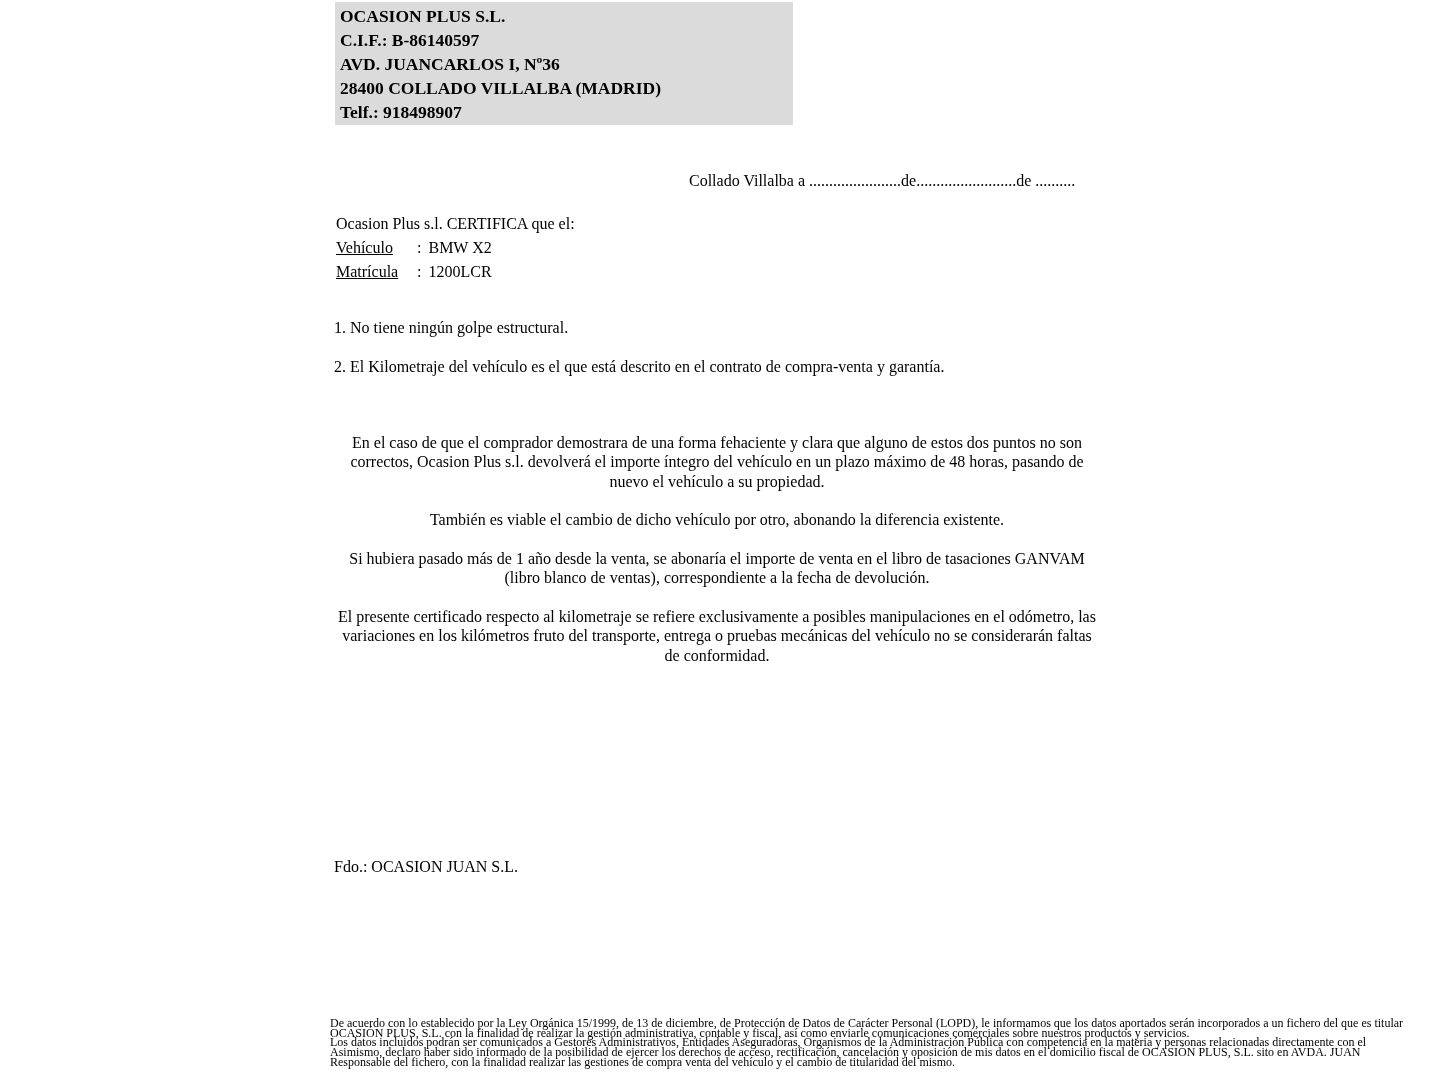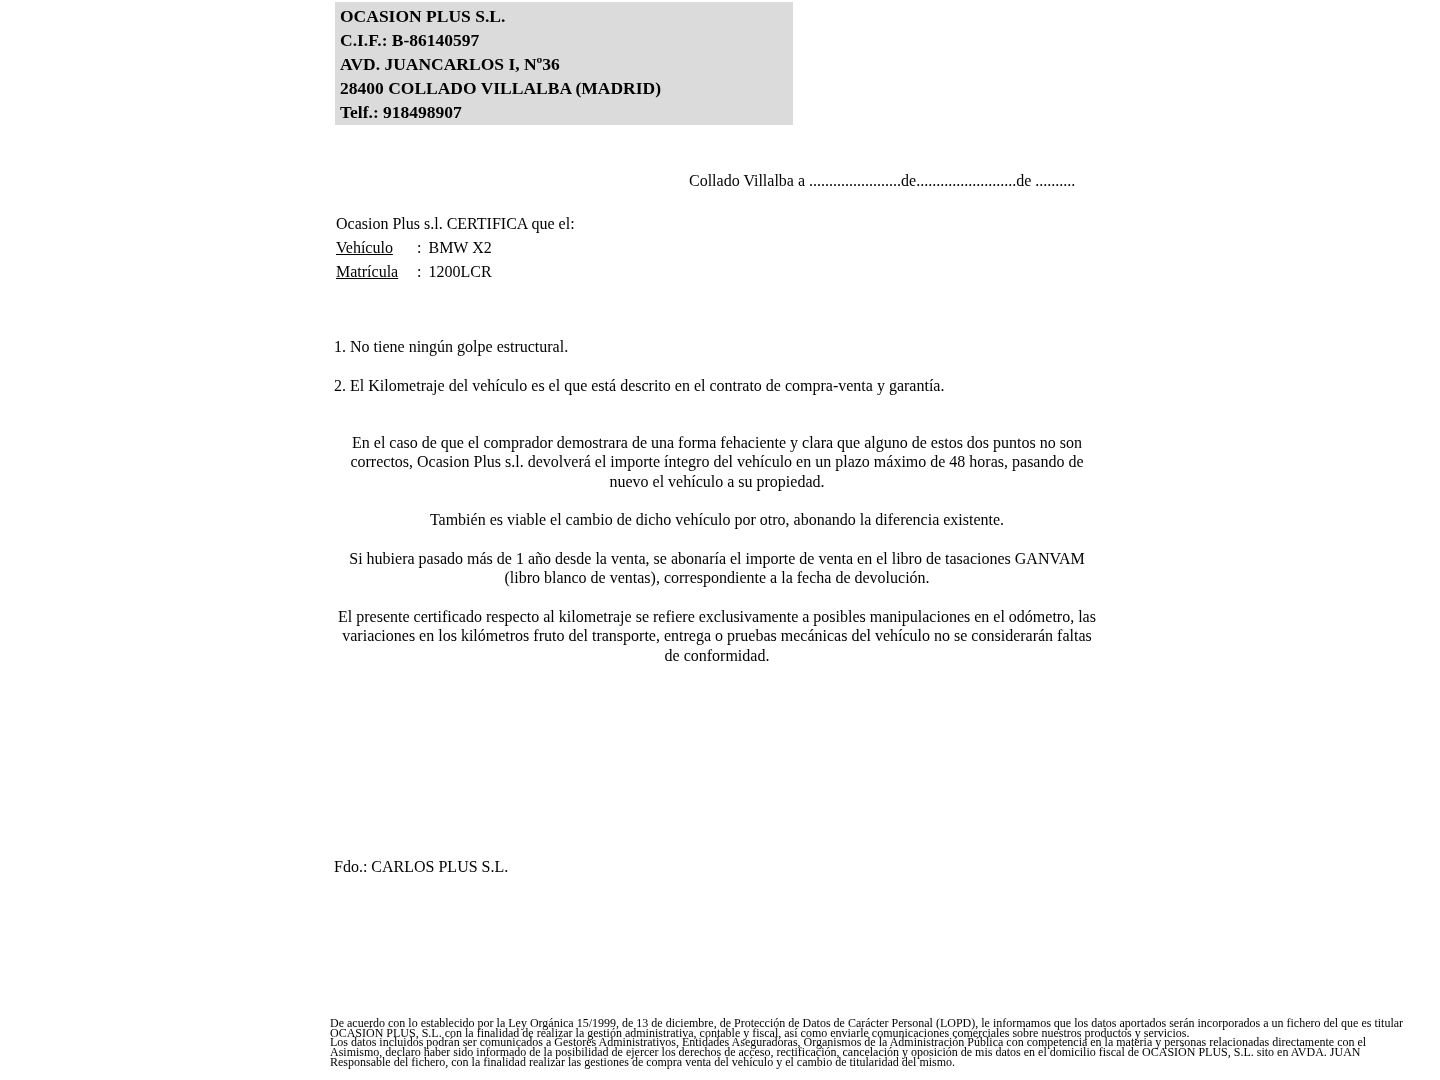--- a/index.html
+++ b/index.html
@@ -38,21 +38,21 @@
     font-size: 16px;
   }
   .certify .row { line-height: 24px; white-space: nowrap; }
   .label-col { display: inline-block; width: 81px; }
   .u { text-decoration: underline; }
   .sep { padding-right: 7px; }
 
   
   .points {
     position: absolute; left: 334px; top: 318px;
-    width: 766px; font-size: 16px; line-height: 19.3px; margin-top: 19px;
+    width: 766px; font-size: 16px; line-height: 19.3px;
   }
   .points .point + .point { margin-top: 19.5px; }
 
   
   .paras {
     position: absolute; left: 334px; top: 433px;
     width: 766px; font-size: 16px; line-height: 19.3px;
   }
   .paras p { margin-bottom: 19.4px; text-align: center; }
 
@@ -95,21 +95,21 @@
     <div class="point">2. El Kilometraje del vehículo es el que está descrito en el contrato de compra-venta y garantía.</div>
   </section>
 
   <section class="paras">
     <p>En el caso de que el comprador demostrara de una forma fehaciente y clara que alguno de estos dos puntos no son correctos, Ocasion Plus s.l. devolverá el importe íntegro del vehículo en un plazo máximo de 48 horas, pasando de nuevo el vehículo a su propiedad.</p>
     <p>También es viable el cambio de dicho vehículo por otro, abonando la diferencia existente.</p>
     <p>Si hubiera pasado más de 1 año desde la venta, se abonaría el importe de venta en el libro de tasaciones GANVAM (libro blanco de ventas), correspondiente a la fecha de devolución.</p>
     <p>El presente certificado respecto al kilometraje se refiere exclusivamente a posibles manipulaciones en el odómetro, las variaciones en los kilómetros fruto del transporte, entrega o pruebas mecánicas del vehículo no se considerarán faltas de conformidad.</p>
   </section>
 
-  <div class="signature">Fdo.: CARLOS PLUS S.L.</div>
+  <div class="signature">Fdo.: OCASION JUAN S.L.</div>
 
   <footer class="legal">
     <div>De acuerdo con lo establecido por la Ley Orgánica 15/1999, de 13 de diciembre, de Protección de Datos de Carácter Personal (LOPD), le informamos que los datos aportados serán incorporados a un fichero del que es titular</div>
     <div>OCASIÓN PLUS, S.L. con la finalidad de realizar la gestión administrativa, contable y fiscal, así como enviarle comunicaciones comerciales sobre nuestros productos y servicios.</div>
     <div>Los datos incluidos podrán ser comunicados a Gestores Administrativos, Entidades Aseguradoras, Organismos de la Administración Pública con competencia en la materia y personas relacionadas directamente con el</div>
     <div>Asimismo, declaro haber sido informado de la posibilidad de ejercer los derechos de acceso, rectificación, cancelación y oposición de mis datos en el domicilio fiscal de OCASIÓN PLUS, S.L. sito en AVDA. JUAN</div>
     <div>Responsable del fichero, con la finalidad realizar las gestiones de compra venta del vehículo y el cambio de titularidad del mismo.</div>
   </footer>
 
 </div>

